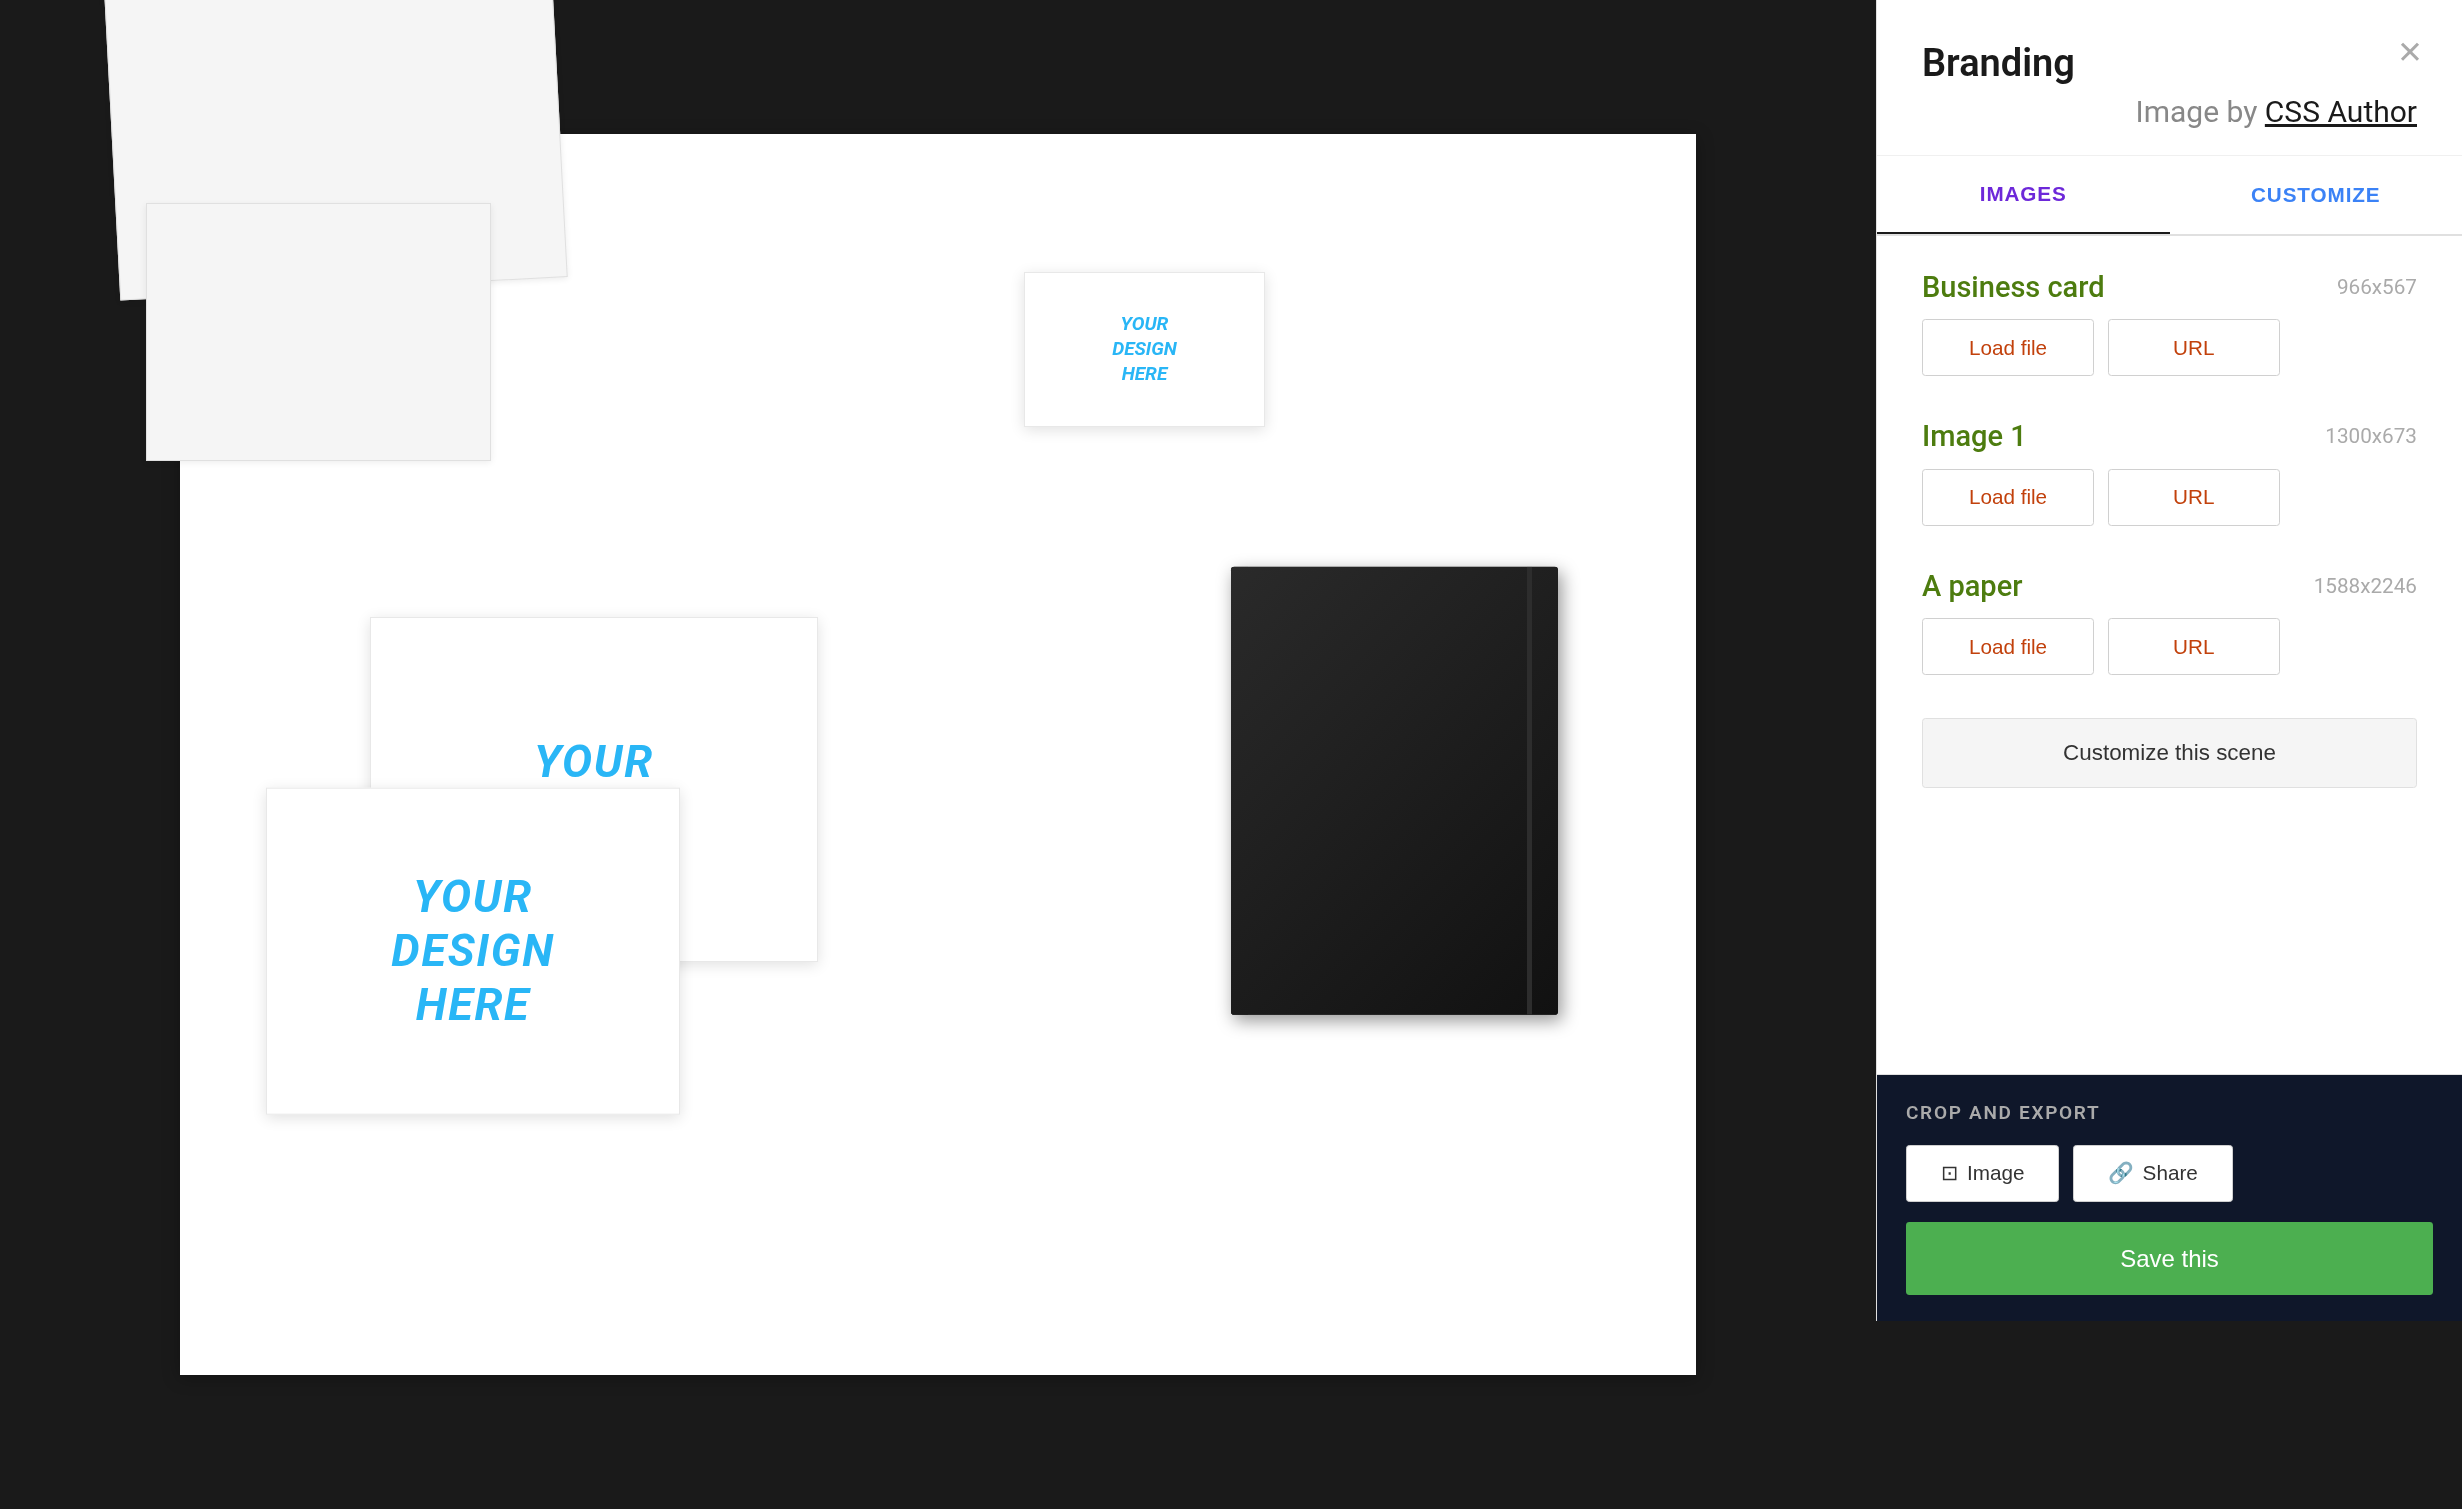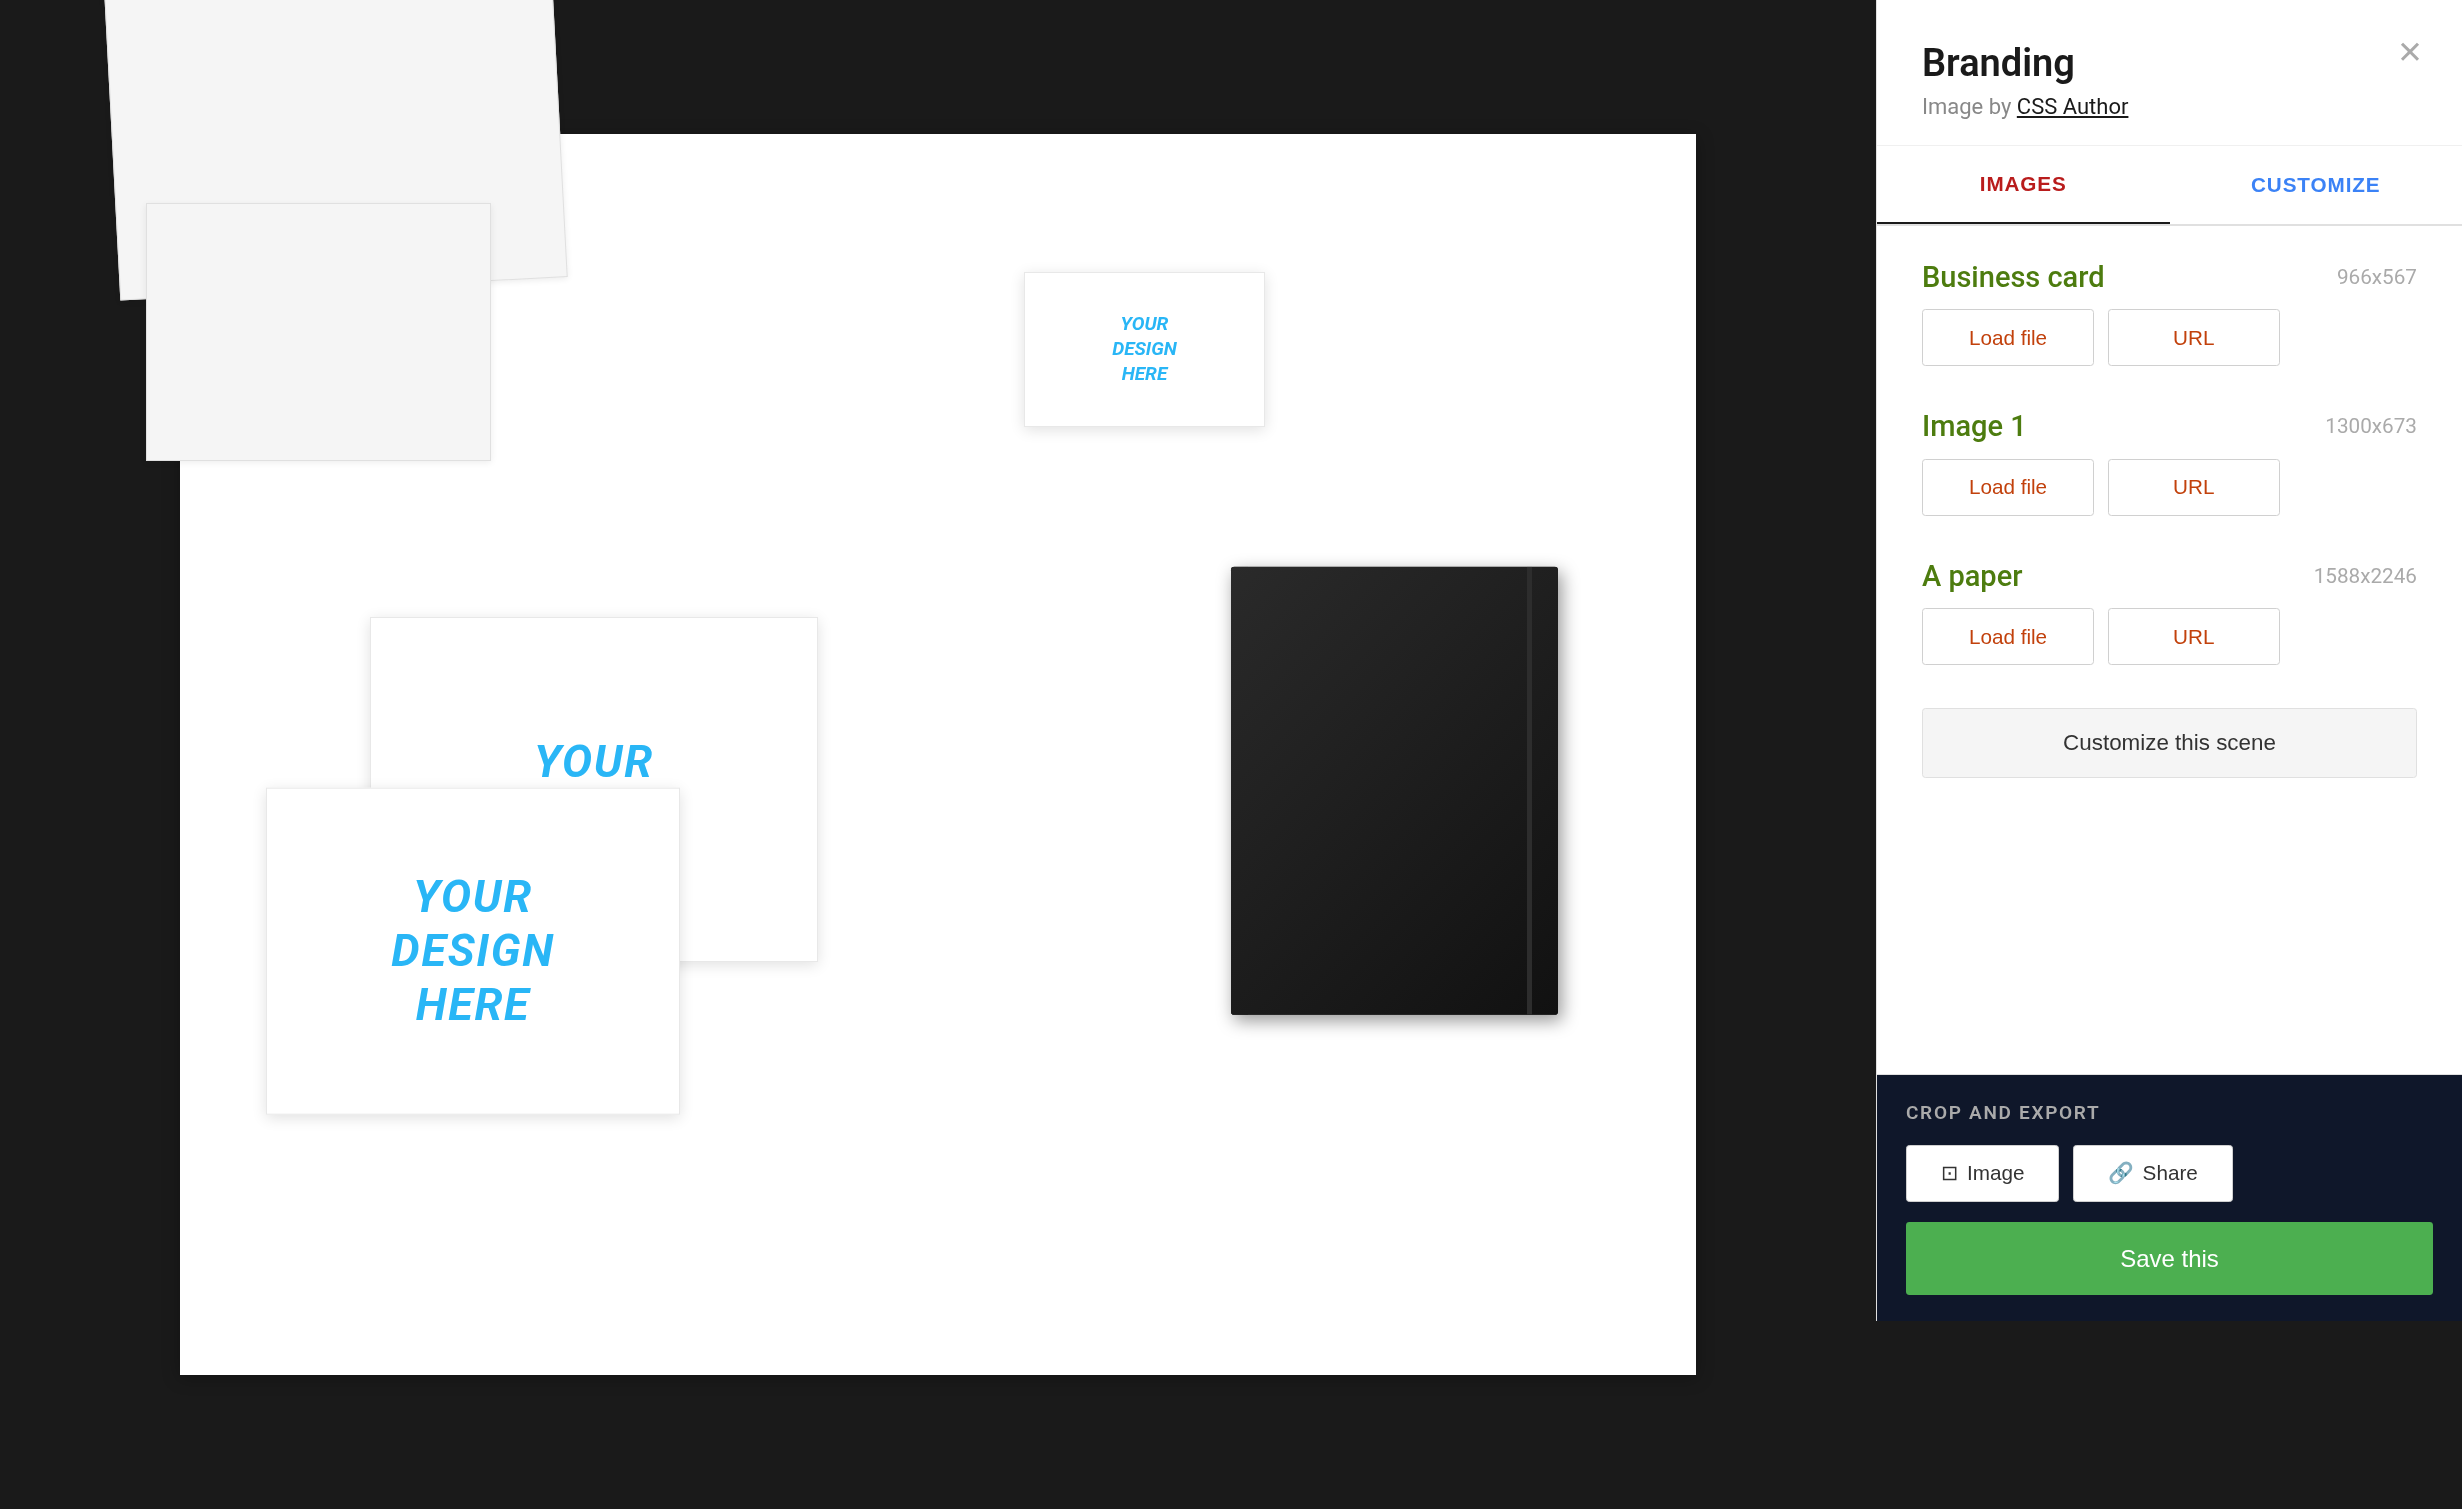--- a/index.html
+++ b/index.html
@@ -159,22 +159,23 @@
     }
 
     .sidebar-title {
       font-size: 38px;
       font-weight: 600;
       color: #1a1a1a;
       margin-bottom: 8.6px;
     }
 
     .sidebar-subtitle {
-      font-size: 22px;
+      font-size: 30px;
       color: #888;
+      text-align: right;
     }
 
     .sidebar-subtitle a {
       color: #1a1a1a;
       text-decoration: underline;
     }
 
     
     .close-btn {
       position: absolute;
@@ -208,21 +209,21 @@
       letter-spacing: 0.9px;
       cursor: pointer;
       border-bottom: 2.6px solid transparent;
       color: #888;
       background: none;
       border: none;
       text-transform: uppercase;
     }
 
     .tab.active {
-      color: #b91c1c;
+      color: #6d28d9;
       border-bottom: 2.6px solid #1a1a1a;
     }
 
     .tab:not(.active) {
       color: #3b82f6;
     }
 
     
     .images-panel {
       padding: 34px 45px;

